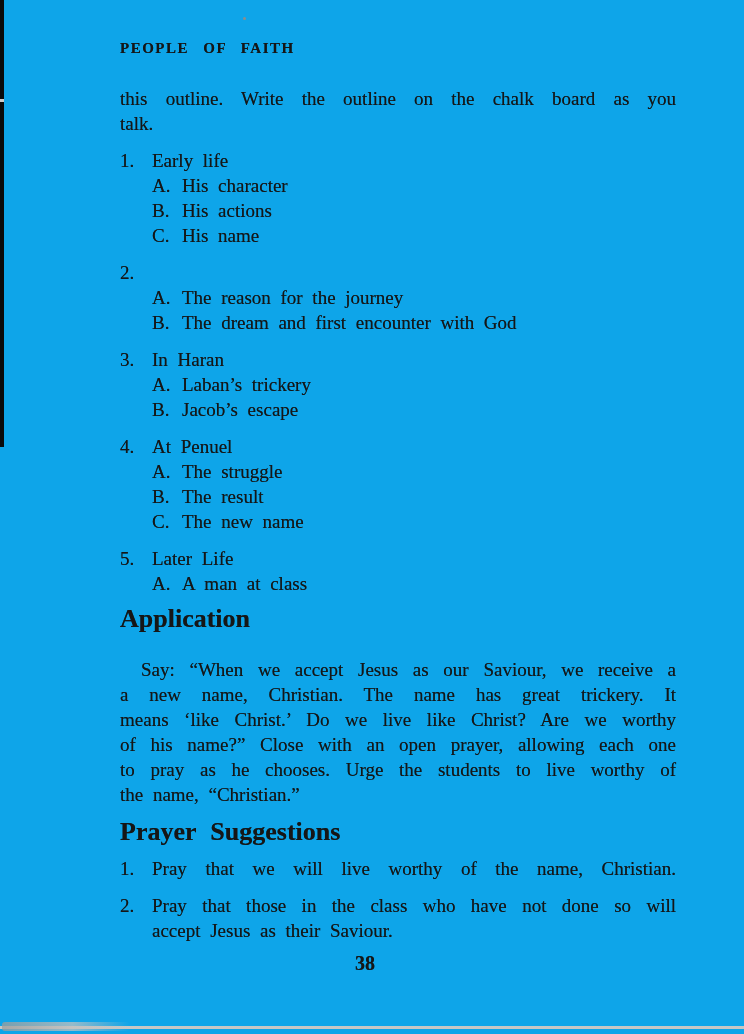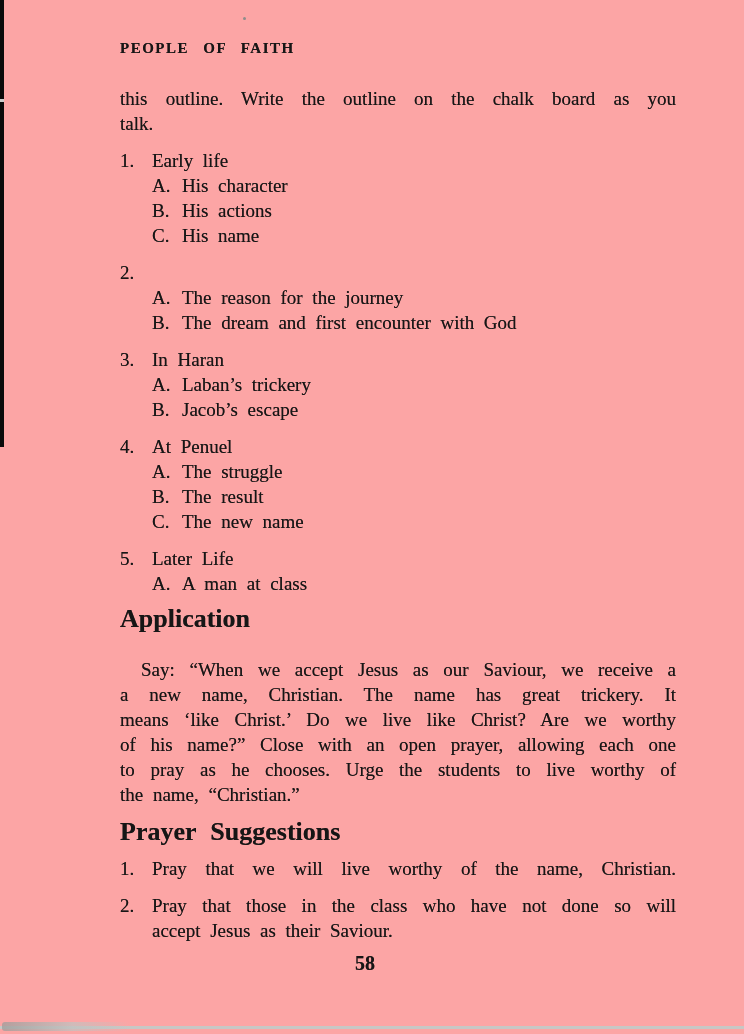--- a/index.html
+++ b/index.html
@@ -1,19 +1,19 @@
 <!DOCTYPE html>
 <html><head>
 <meta charset="utf-8">
 <style>
   html,body{margin:0;padding:0;background:#e8e8e6;}
   .page{
     position:relative;
     width:744px;height:1034px;
-    background:#fca5a5;
+    background:#0ea5e9;
     overflow:hidden;
     font-family:"Liberation Serif","DejaVu Serif",serif;
     color:#161616;
     text-shadow:0 0 .5px rgba(10,10,10,.6);
   }
   
   .edge-bar-left{position:absolute;left:0;top:0;width:4px;height:447px;background:#0a0a0a;}
   .edge-bar-left:after{content:"";position:absolute;left:0;top:99px;width:4px;height:3px;background:#fcfcfb;opacity:.8;}
   .bottom-streak{position:absolute;left:0;top:1026px;width:744px;height:3px;background:#c7c7c5;}
   .bottom-smudge{position:absolute;left:2px;top:1022px;width:128px;height:9px;
@@ -189,15 +189,15 @@
         <span class="p-num">2.</span>
         <span class="p-body">
           <div class="line jl">Pray that those in the class who have not done so will</div>
           <div class="line">accept Jesus as their Saviour.</div>
         </span>
       </div>
     </div>
 
   </div>
 
-  <div class="page-number">58</div>
+  <div class="page-number">38</div>
 
 </div>
 
 </body></html>

